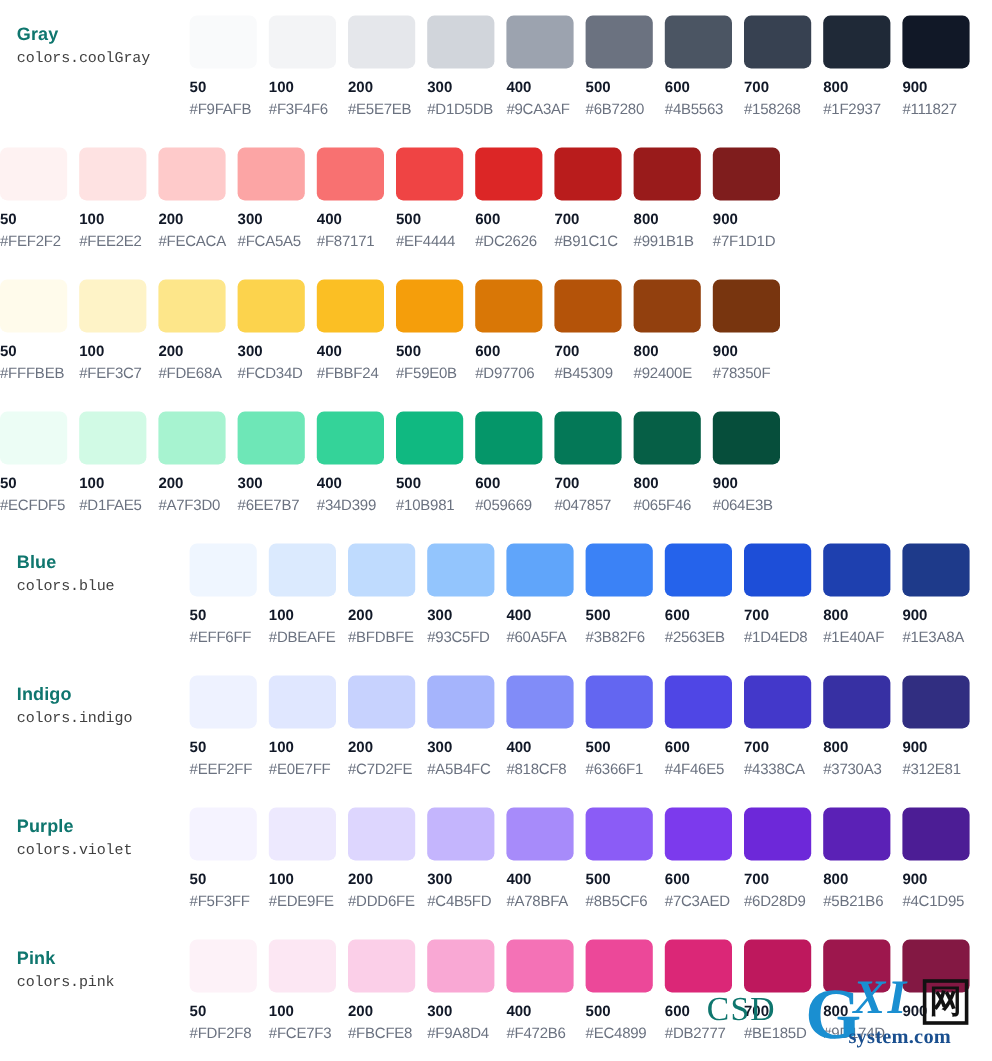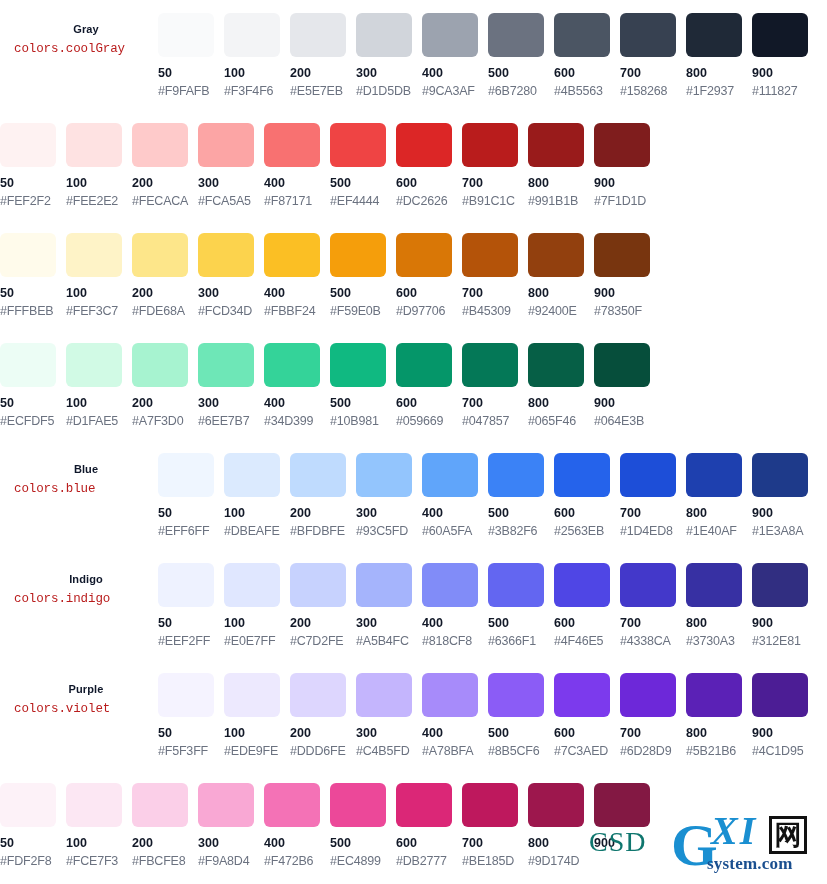--- a/index.html
+++ b/index.html
@@ -27,31 +27,30 @@
   }
   .row-label {
     width: 158px;
     flex: 0 0 158px;
     padding-left: 14px;
     padding-top: 20px;
     box-sizing: border-box;
   }
   .row-title {
     font-family: "Liberation Sans", sans-serif;
-    font-size: 11px;
+    font-size: 15px;
     font-weight: bold;
-    color: #0f172a;
+    color: #0f766e;
     line-height: 18px;
     letter-spacing: 0.1px;
-    text-align: center;
   }
   .row-token {
     font-family: "Liberation Mono", "DejaVu Sans Mono", monospace;
     font-size: 12.5px;
-    color: #b91c1c;
+    color: #404040;
     line-height: 17px;
     margin-top: 3px;
     letter-spacing: -0.1px;
   }
   .swatches {
     display: flex;
     flex: 1 1 auto;
     padding-top: 13px;
   }
   .swatch-cell {
@@ -540,20 +539,24 @@
           <div class="swatch-hex">#5B21B6</div>
         </div>
         <div class="swatch-cell">
           <div class="swatch-chip" style="background: rgb(76, 29, 149);"></div>
           <div class="swatch-step">900</div>
           <div class="swatch-hex">#4C1D95</div>
         </div>
       </div>
     </div>
     <div class="row">
+      <div class="row-label">
+        <div class="row-title">Pink</div>
+        <div class="row-token">colors.pink</div>
+      </div>
       <div class="swatches">
         <div class="swatch-cell">
           <div class="swatch-chip" style="background: rgb(253, 242, 248);"></div>
           <div class="swatch-step">50</div>
           <div class="swatch-hex">#FDF2F8</div>
         </div>
         <div class="swatch-cell">
           <div class="swatch-chip" style="background: rgb(252, 231, 243);"></div>
           <div class="swatch-step">100</div>
           <div class="swatch-hex">#FCE7F3</div>

